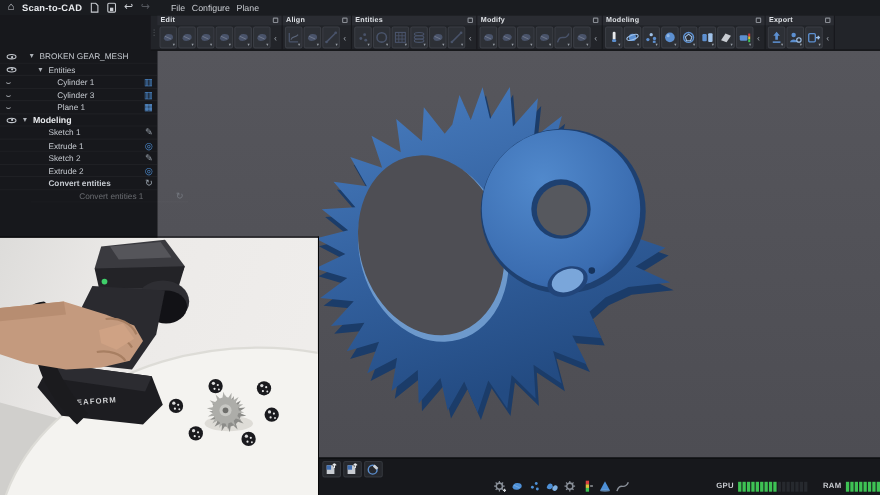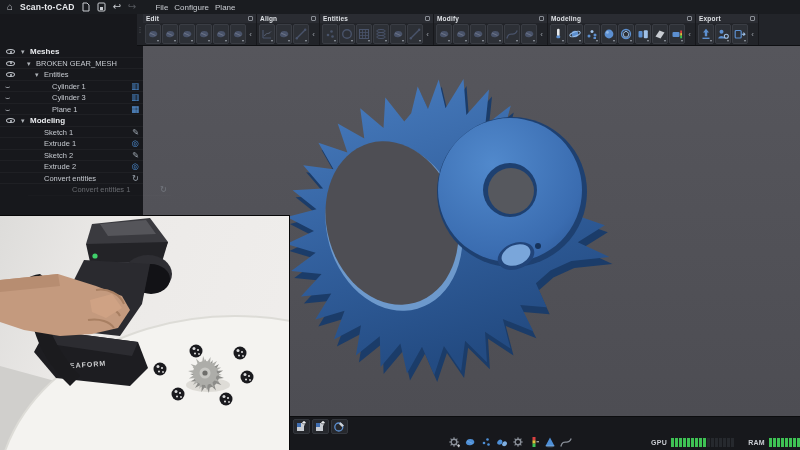--- a/index.html
+++ b/index.html
@@ -97,25 +97,20 @@
     <span style="width:2px"></span>
     <span id="menus" style="display:flex;gap:0">
         <span class="menu-item">File</span>
         <span class="menu-item">Configure</span>
         <span class="menu-item">Plane</span>
       </span>
   </div>
 
   <div class="sidepanel">
     <div class="tree" id="tree">
-        <div class="trow bold">
-          <span class="eye"></span>
-          <span class="chev" style="left: 21px;">▾</span>
-          <span class="tlabel" style="left: 30px;">Meshes</span>
-        </div>
         <div class="trow">
           <span class="eye"></span>
           <span class="chev" style="left: 27px;">▾</span>
           <span class="tlabel" style="left: 36px;">BROKEN GEAR_MESH</span>
         </div>
         <div class="trow">
           <span class="eye"></span>
           <span class="chev" style="left: 35px;">▾</span>
           <span class="tlabel" style="left: 44px;">Entities</span>
         </div>
@@ -149,21 +144,21 @@
         </div>
         <div class="trow">
           <span class="tlabel" style="left: 44px;">Sketch 2</span>
           <span class="ricon" style="color: rgb(154, 163, 173);">✎</span>
         </div>
         <div class="trow">
           <span class="tlabel" style="left: 44px;">Extrude 2</span>
           <span class="ricon" style="color: rgb(77, 143, 214);">◎</span>
         </div>
         <div class="trow">
-          <span class="tlabel" style="left: 44px;">Convert entities</span>
+          <span class="tlabel" style="left: 44px; font-weight: bold;">Convert entities</span>
           <span class="ricon" style="color: rgb(154, 163, 173);">↻</span>
         </div>
         <div class="trow dimmed">
           <span class="tlabel" style="left: 44px;">Convert entities 1</span>
           <span class="ricon" style="color: rgb(154, 163, 173);">↻</span>
         </div>
       </div>
   </div>
 
   <div class="toolbar" id="toolbar">

